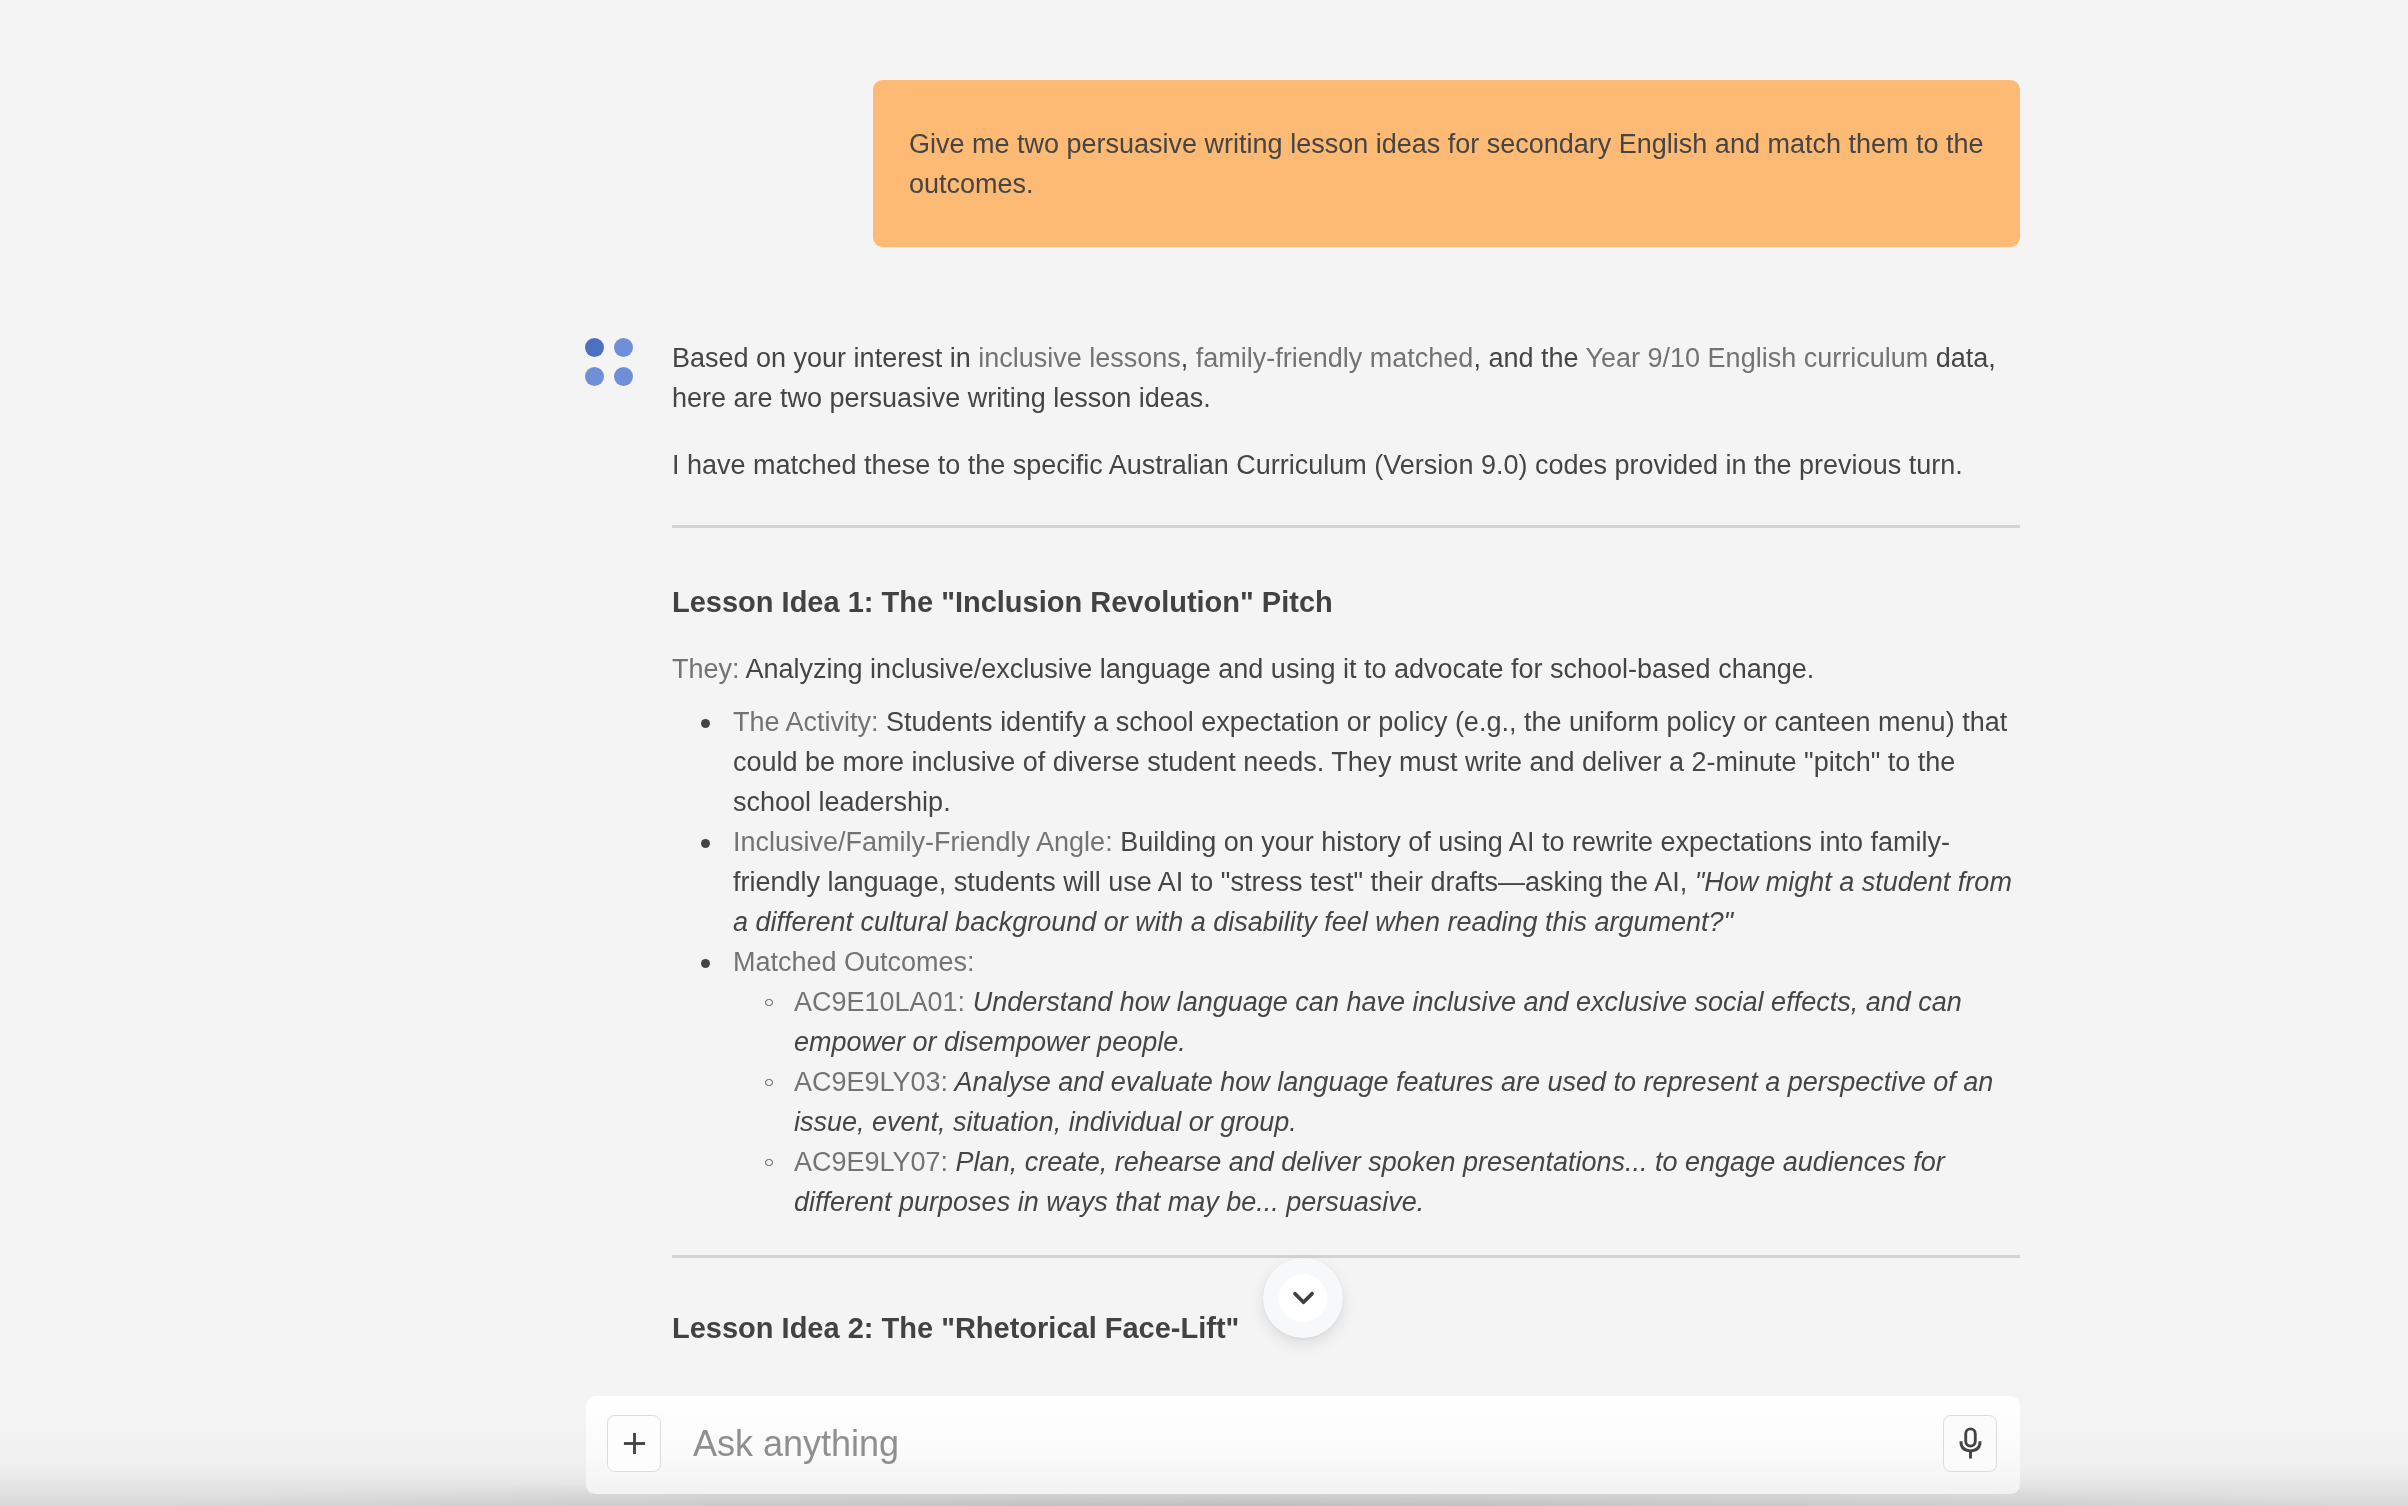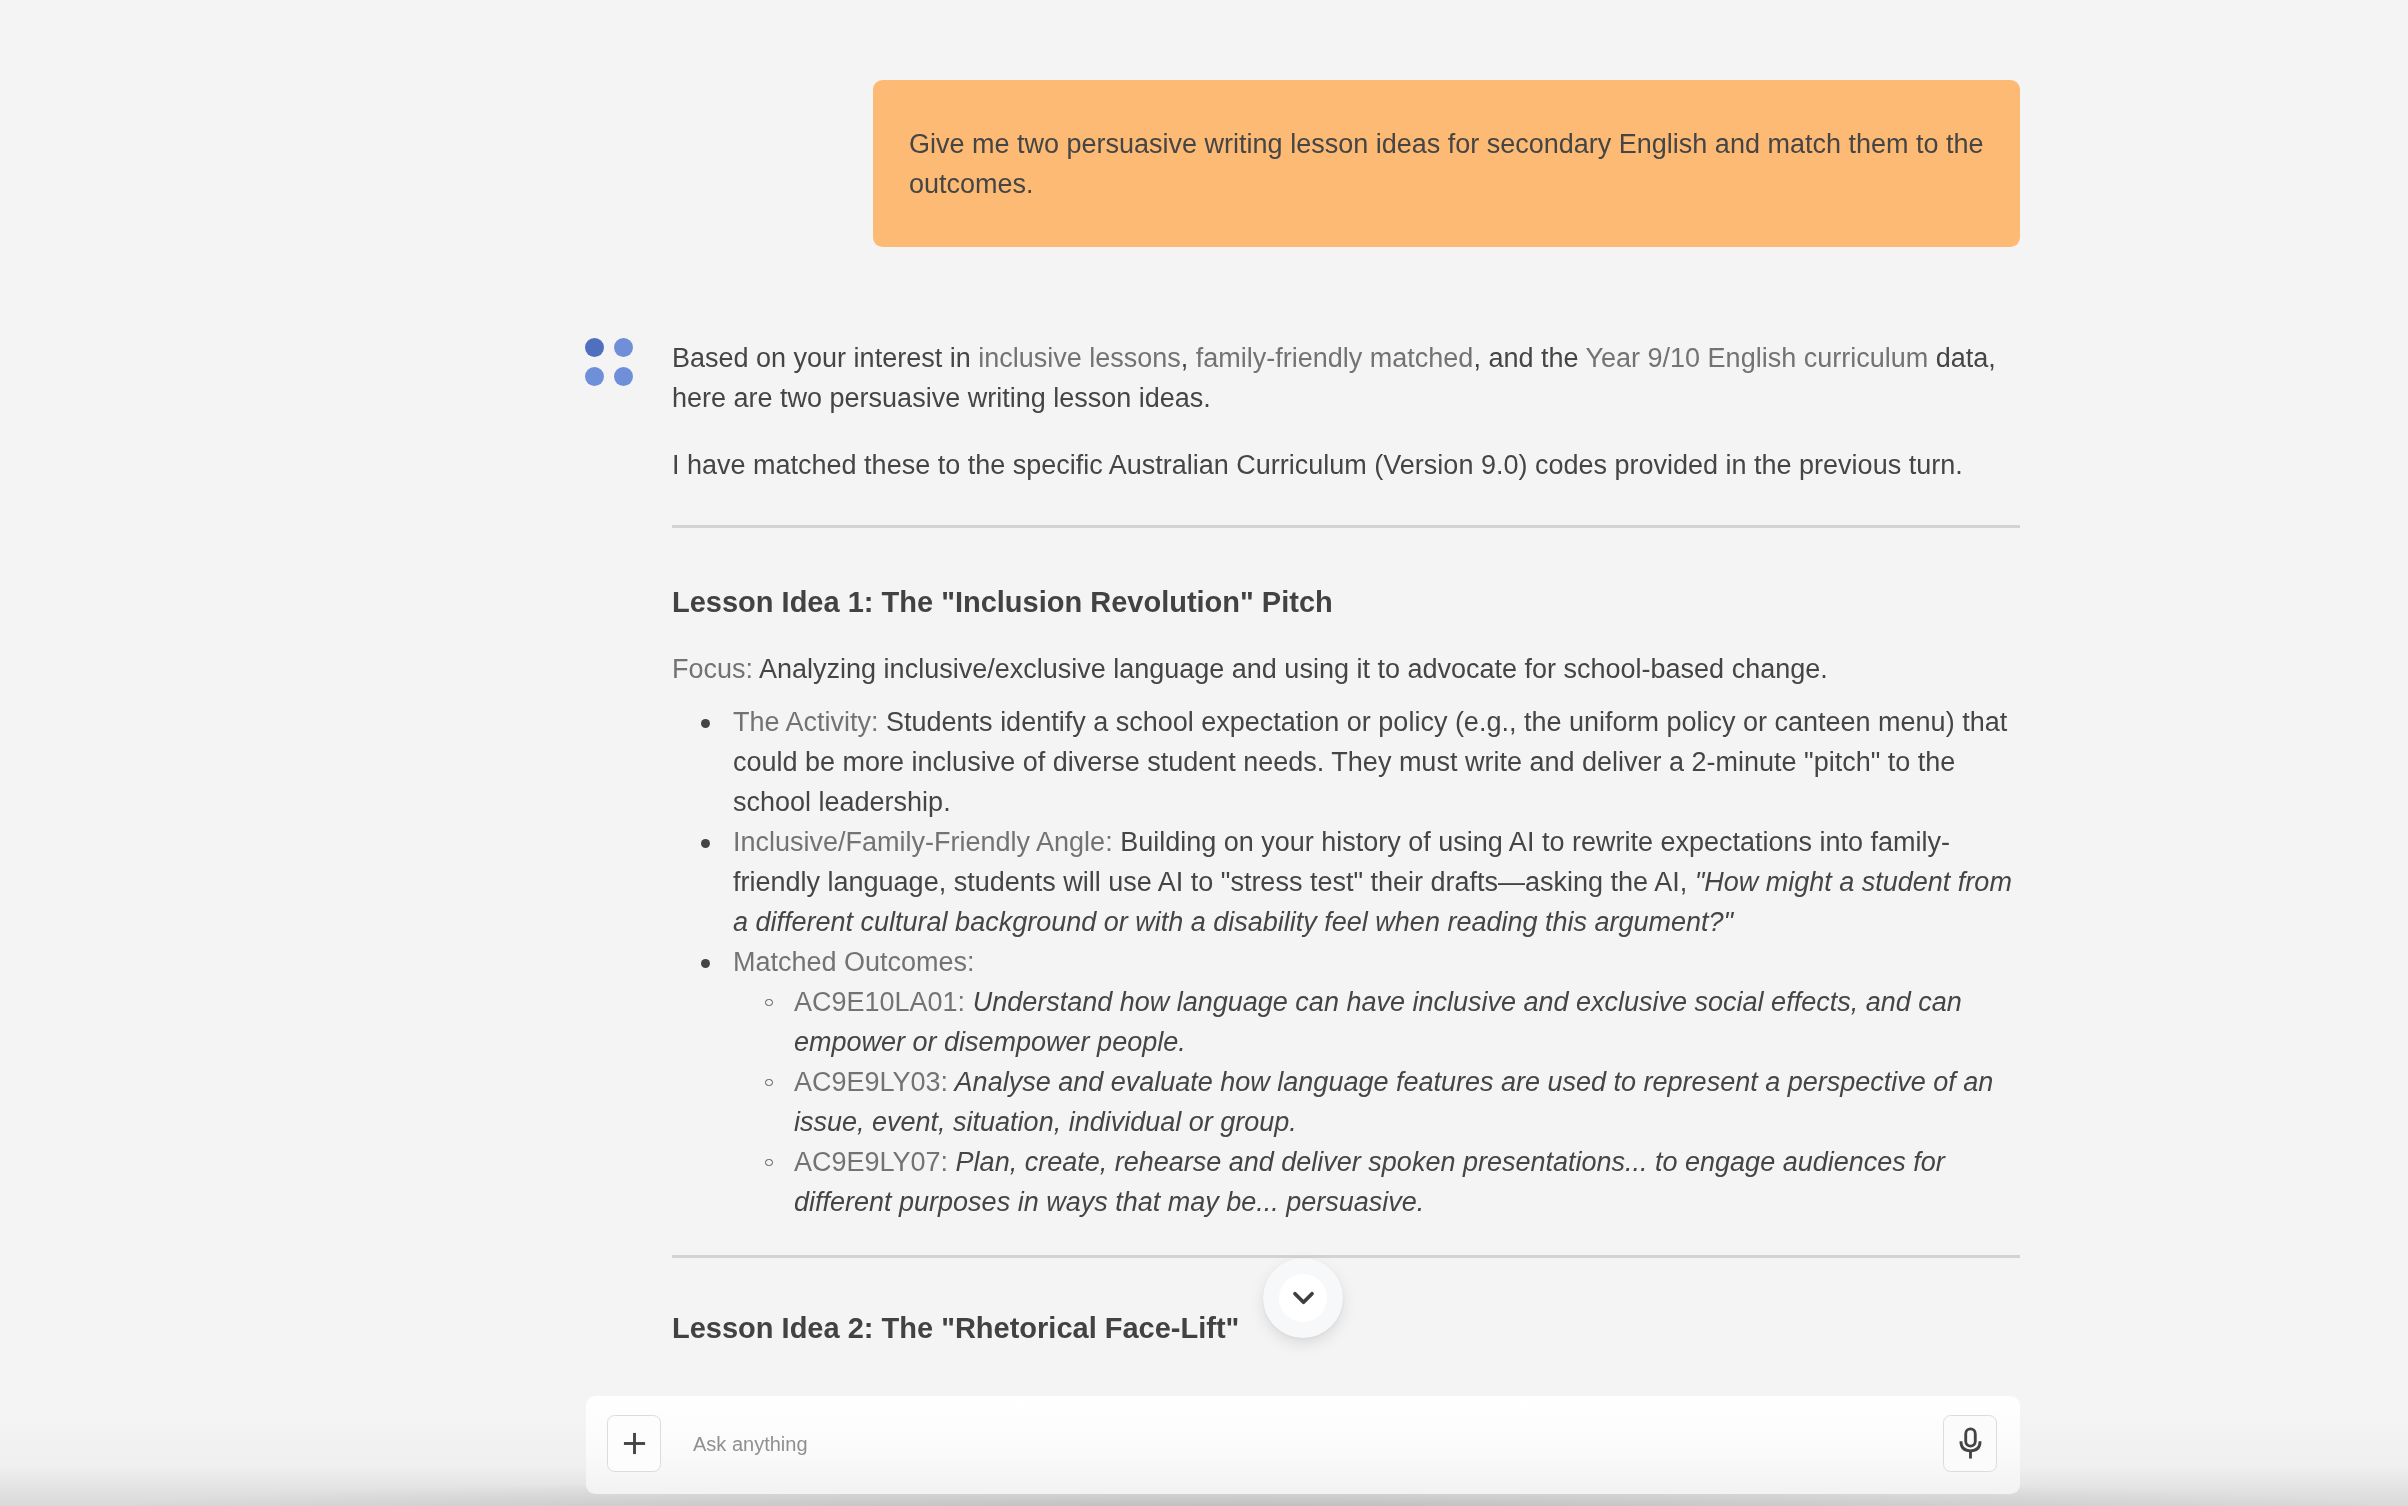--- a/index.html
+++ b/index.html
@@ -181,21 +181,21 @@
   .composer .input {
     position: absolute;
     left: 107px;
     top: 25px;
     width: 1195px;
     height: 46px;
     border: none;
     outline: none;
     background: transparent;
     font-family: "Liberation Sans", "DejaVu Sans", sans-serif;
-    font-size: 20px;
+    font-size: 36px;
     color: #444;
     padding: 0;
   }
   .composer .input::placeholder { color: #8f8f8f; }
   .composer .mic-btn {
     position: absolute;
     left: 1357px;
     top: 19px;
     width: 54px;
     height: 57px;
@@ -227,21 +227,21 @@
 
     <div class="content">
       <p><span>Based on your interest in </span><b>inclusive lessons</b><span>, </span><b>family-friendly matched</b><span>, and the </span><b>Year 9/10 English curriculum</b><span> data, here are two persuasive writing lesson ideas.</span></p>
 
       <p class="p-gap">I have matched these to the specific Australian Curriculum (Version 9.0) codes provided in the previous turn.</p>
 
       <div class="hr"></div>
 
       <div class="h3">Lesson Idea 1: The "Inclusion Revolution" Pitch</div>
 
-      <p class="focus"><b>Focus:</b><span> Analyzing inclusive/exclusive language and using it to advocate for school-based change.</span></p>
+      <p class="focus"><b>They:</b><span> Analyzing inclusive/exclusive language and using it to advocate for school-based change.</span></p>
 
       <ul class="l1">
         <li><b>The Activity:</b><span> Students identify a school expectation or policy (e.g., the uniform policy or canteen menu) that could be more inclusive of diverse student needs. They must write and deliver a 2-minute "pitch" to the school leadership.</span></li>
         <li><b>Inclusive/Family-Friendly Angle:</b><span> Building on your history of using AI to rewrite expectations into family-friendly language, students will use AI to "stress test" their drafts—asking the AI, </span><i>"How might a student from a different cultural background or with a disability feel when reading this argument?"</i></li>
         <li><b>Matched Outcomes:</b>
           <ul class="l2">
             <li><b>AC9E10LA01:</b><i> Understand how language can have inclusive and exclusive social effects, and can empower or disempower people.</i></li>
             <li><b>AC9E9LY03:</b><i> Analyse and evaluate how language features are used to represent a perspective of an issue, event, situation, individual or group.</i></li>
             <li><b>AC9E9LY07:</b><i> Plan, create, rehearse and deliver spoken presentations... to engage audiences for different purposes in ways that may be... persuasive.</i></li>
           </ul>

